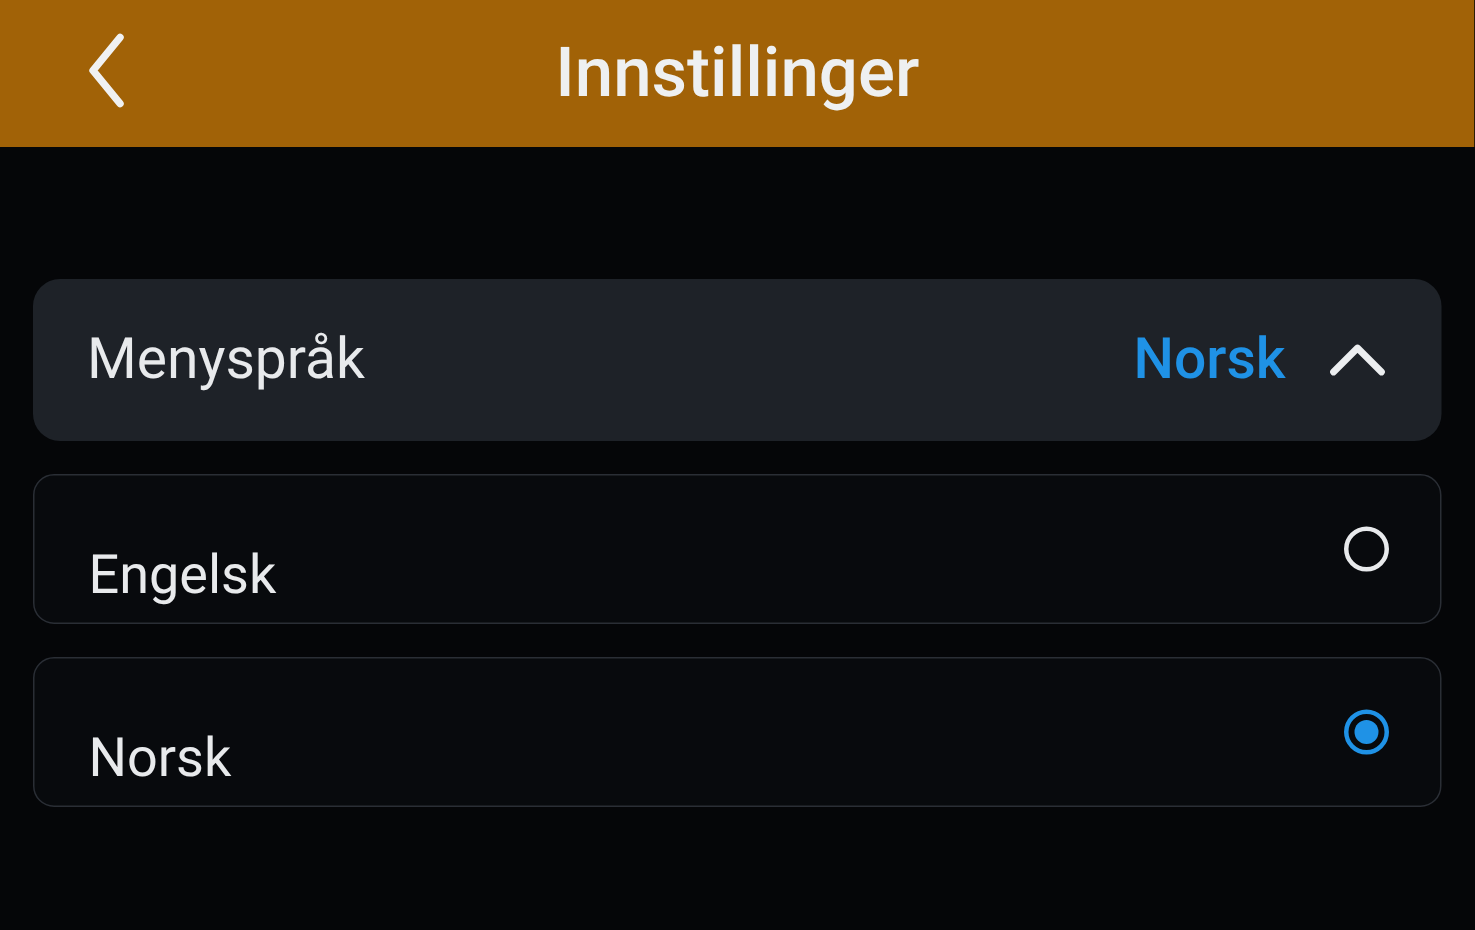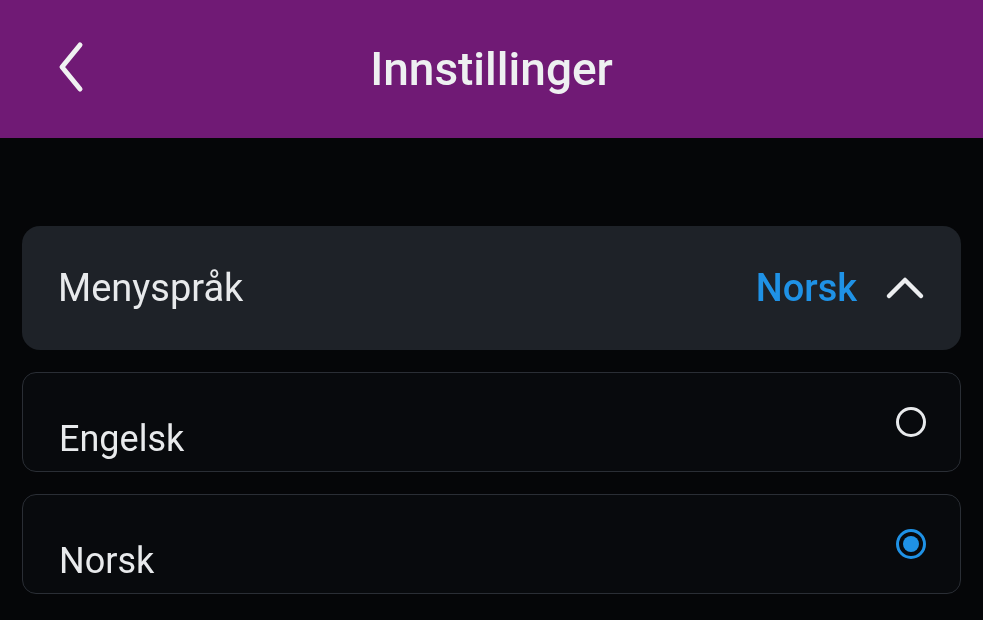--- a/index.html
+++ b/index.html
@@ -9,22 +9,22 @@
   }
   body {
     width: 983px;
     height: 620px;
     background: #050608;
     font-family: -apple-system, BlinkMacSystemFont, "Segoe UI", Roboto, sans-serif;
     color: #eceef0;
     overflow: hidden;
   }
   .header {
-    background: #701a75;
-    height: 138px;
+    background: #a16207;
+    height: 98px;
     display: flex;
     align-items: center;
     position: relative;
   }
   .back-btn {
     position: absolute;
     left: 56px;
     top: 50%;
     transform: translateY(-50%);
     cursor: pointer;
@@ -44,21 +44,21 @@
     font-size: 46px;
     font-weight: 500;
     color: #eef0f1;
   }
   .content {
     padding: 88px 22px 0 22px;
   }
   .dropdown-header {
     background: #1e2228;
     border-radius: 18px;
-    height: 124px;
+    height: 108px;
     display: flex;
     align-items: center;
     padding: 0 36px 0 36px;
     cursor: pointer;
   }
   .dropdown-label {
     font-size: 38px;
     font-weight: 400;
     color: #e8eaec;
     flex: 1;

